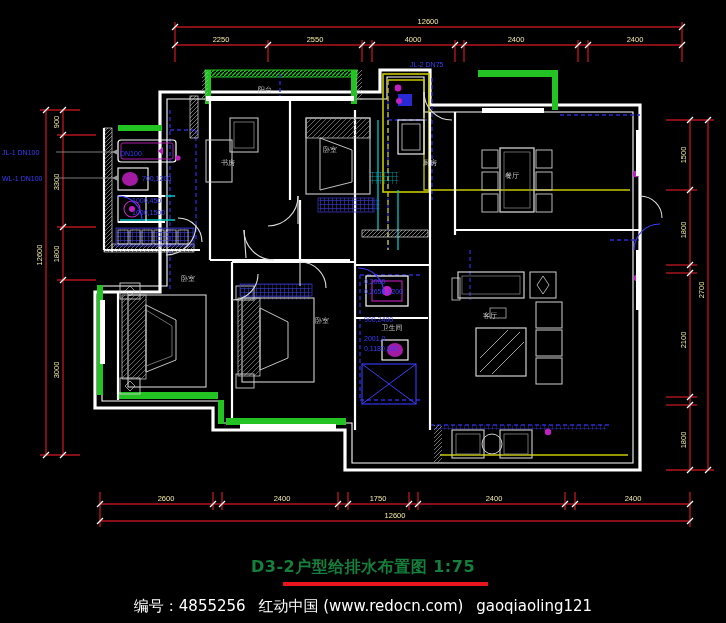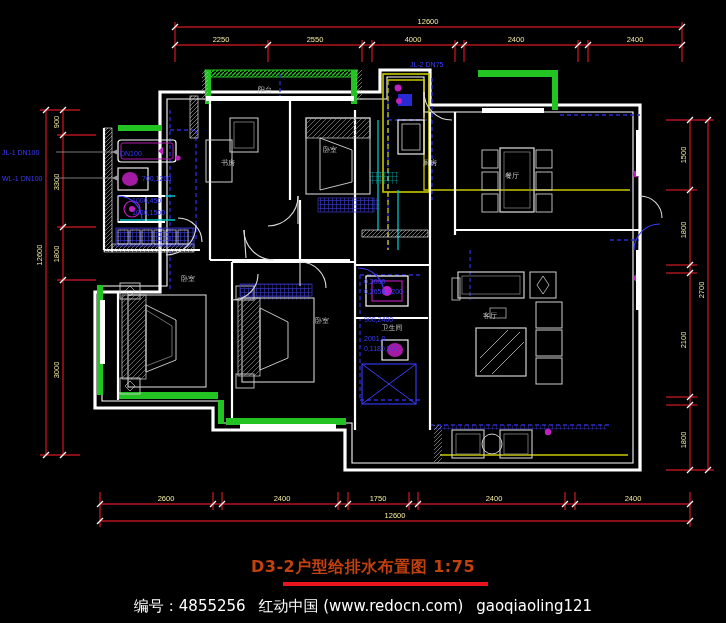--- a/index.html
+++ b/index.html
@@ -6,21 +6,21 @@
   body{width:726px;height:623px;overflow:hidden;
        font-family:"Liberation Sans",sans-serif;}
   #root{position:relative;width:726px;height:555px;background:#000;}
   svg{display:block;}
   .cadtxt{font-family:"Liberation Sans",sans-serif;}
 
   
   #footer{position:absolute;left:0;top:555px;width:726px;height:68px;
           background:#000;}
   #title-wrap{position:absolute;left:0;top:2px;width:726px;text-align:center;}
-  #plan-title{display:inline-block;color:#c2410c;font-size:16px;
+  #plan-title{display:inline-block;color:#15803d;font-size:16px;
               font-weight:bold;letter-spacing:.5px;line-height:20px;
               font-family:"DejaVu Sans",sans-serif;}
   #title-rule{position:absolute;left:283px;top:27px;width:205px;height:4px;
               background:#e8141e;}
   #credit{position:absolute;left:0;top:42px;width:726px;text-align:center;
           color:#ffffff;font-size:15px;font-family:"DejaVu Sans",sans-serif;}
   #credit span{margin:0 4px;text-align:right;}
 </style>
 </head>
 <body>

